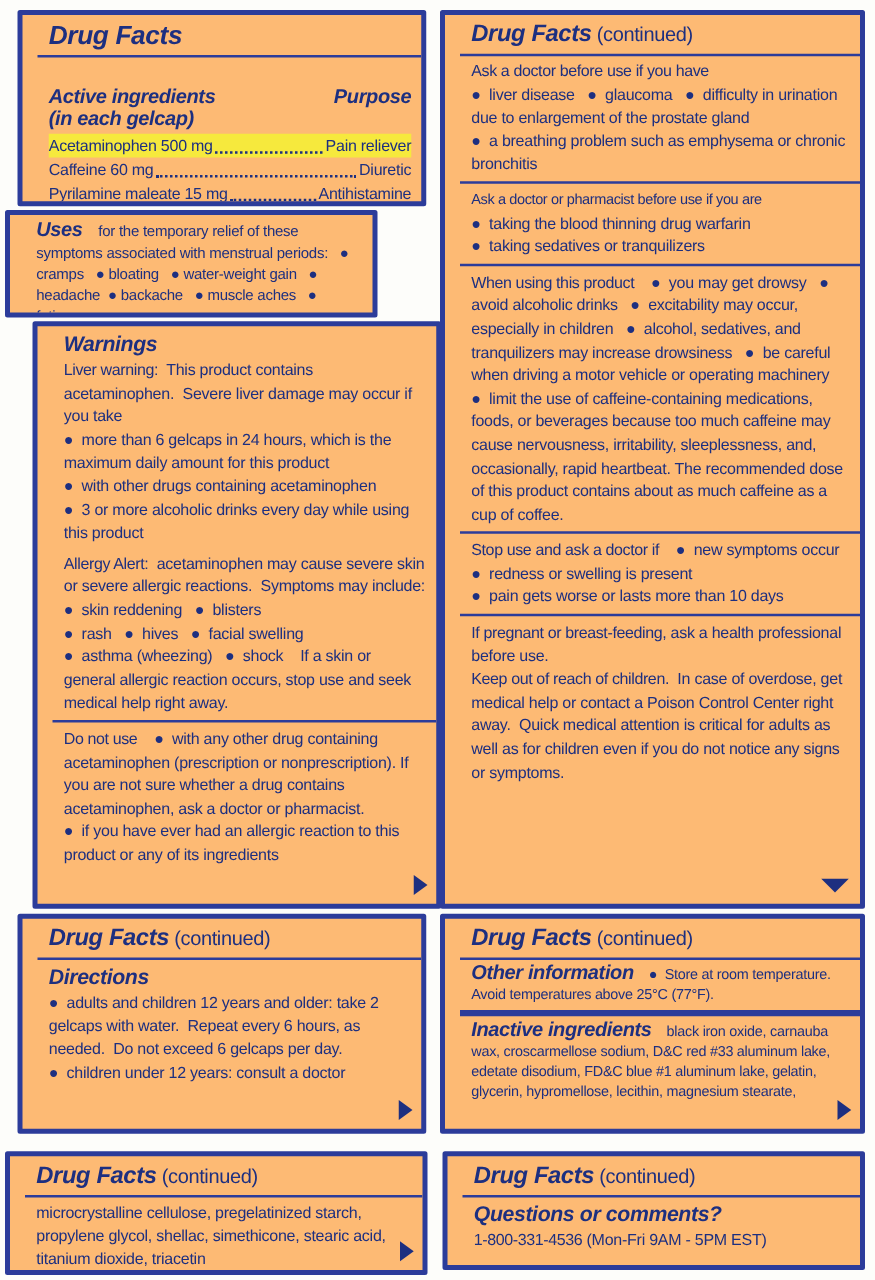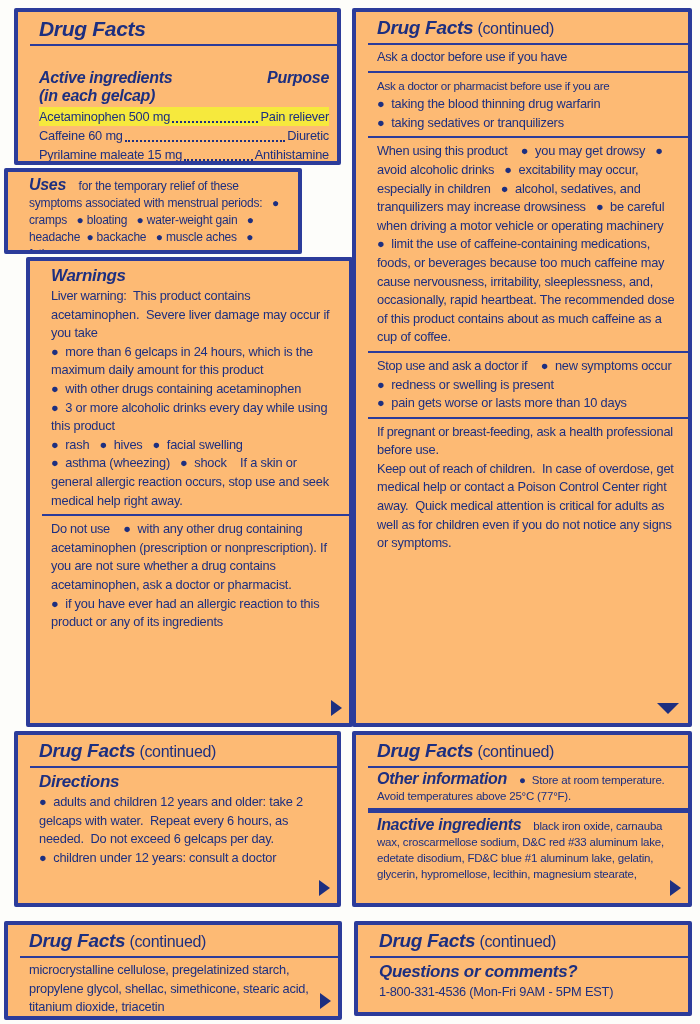--- a/index.html
+++ b/index.html
@@ -96,20 +96,21 @@
 <div class="box" id="box-uses">
   <div class="t tight"><span class="r-h">Uses</span><span>    for the temporary relief of these symptoms associated with menstrual periods:   ● cramps   ● bloating   ● water-weight gain   ● headache  ● backache   ● muscle aches   ● fatigue</span></div>
 </div>
 
 <div class="box" id="box-warnings">
   <div class="sec-head">Warnings</div>
   <div class="t"><span class="r-b">Liver warning:</span><span>  This product contains acetaminophen.  Severe liver damage may occur if you take</span></div>
   <div class="t"><span>●  more than 6 gelcaps in 24 hours, which is the maximum daily amount for this product</span></div>
   <div class="t"><span>●  with other drugs containing acetaminophen</span></div>
   <div class="t"><span>●  3 or more alcoholic drinks every day while using this product</span></div>
+  <div class="t mt6"><span class="r-b">Allergy Alert:</span><span>  acetaminophen may cause severe skin or severe allergic reactions.  Symptoms may include:   ●  skin reddening   ●  blisters</span></div>
   <div class="t"><span>●  rash   ●  hives   ●  facial swelling</span></div>
   <div class="t"><span>●  asthma (wheezing)   ●  shock    If a skin or general allergic reaction occurs, stop use and seek medical help right away.</span></div>
   <div class="rule-mid"></div>
   <div class="t"><span class="r-b">Do not use</span><span>    ●  with any other drug containing acetaminophen (prescription or nonprescription). If you are not sure whether a drug contains acetaminophen, ask a doctor or pharmacist.</span></div>
   <div class="t"><span>●  if you have ever had an allergic reaction to this product or any of its ingredients</span></div>
   <div class="arrow-r"></div>
 </div>
 
 <div class="box" id="box-directions">
   <div class="hdr"><span class="r-bi">Drug Facts</span><span class="r-cont"> (continued)</span></div>
@@ -124,20 +125,22 @@
   <div class="hdr"><span class="r-bi">Drug Facts</span><span class="r-cont"> (continued)</span></div>
   <div class="rule"></div>
   <div class="t"><span>microcrystalline cellulose, pregelatinized starch, propylene glycol, shellac, simethicone, stearic acid, titanium dioxide, triacetin</span></div>
   <div class="arrow-r"></div>
 </div>
 
 <div class="box" id="box-right">
   <div class="hdr"><span class="r-bi">Drug Facts</span><span class="r-cont"> (continued)</span></div>
   <div class="rule"></div>
   <div class="t"><span class="r-b">Ask a doctor before use if you have</span></div>
+  <div class="t"><span>●  liver disease   ●  glaucoma   ●  difficulty in urination due to enlargement of the prostate gland</span></div>
+  <div class="t"><span>●  a breathing problem such as emphysema or chronic bronchitis</span></div>
   <div class="rule-mid"></div>
   <div class="t fit"><span class="r-b">Ask a doctor or pharmacist before use if you are</span></div>
   <div class="t"><span>●  taking the blood thinning drug warfarin</span></div>
   <div class="t"><span>●  taking sedatives or tranquilizers</span></div>
   <div class="rule-mid"></div>
   <div class="t"><span class="r-b">When using this product</span><span>    ●  you may get drowsy   ●  avoid alcoholic drinks   ●  excitability may occur, especially in children   ●  alcohol, sedatives, and tranquilizers may increase drowsiness   ●  be careful when driving a motor vehicle or operating machinery   ●  limit the use of caffeine-containing medications, foods, or beverages because too much caffeine may cause nervousness, irritability, sleeplessness, and, occasionally, rapid heartbeat. The recommended dose of this product contains about as much caffeine as a cup of coffee.</span></div>
   <div class="rule-mid"></div>
   <div class="t"><span class="r-b">Stop use and ask a doctor if</span><span>    ●  new symptoms occur   ●  redness or swelling is present</span></div>
   <div class="t"><span>●  pain gets worse or lasts more than 10 days</span></div>
   <div class="rule-mid"></div>

